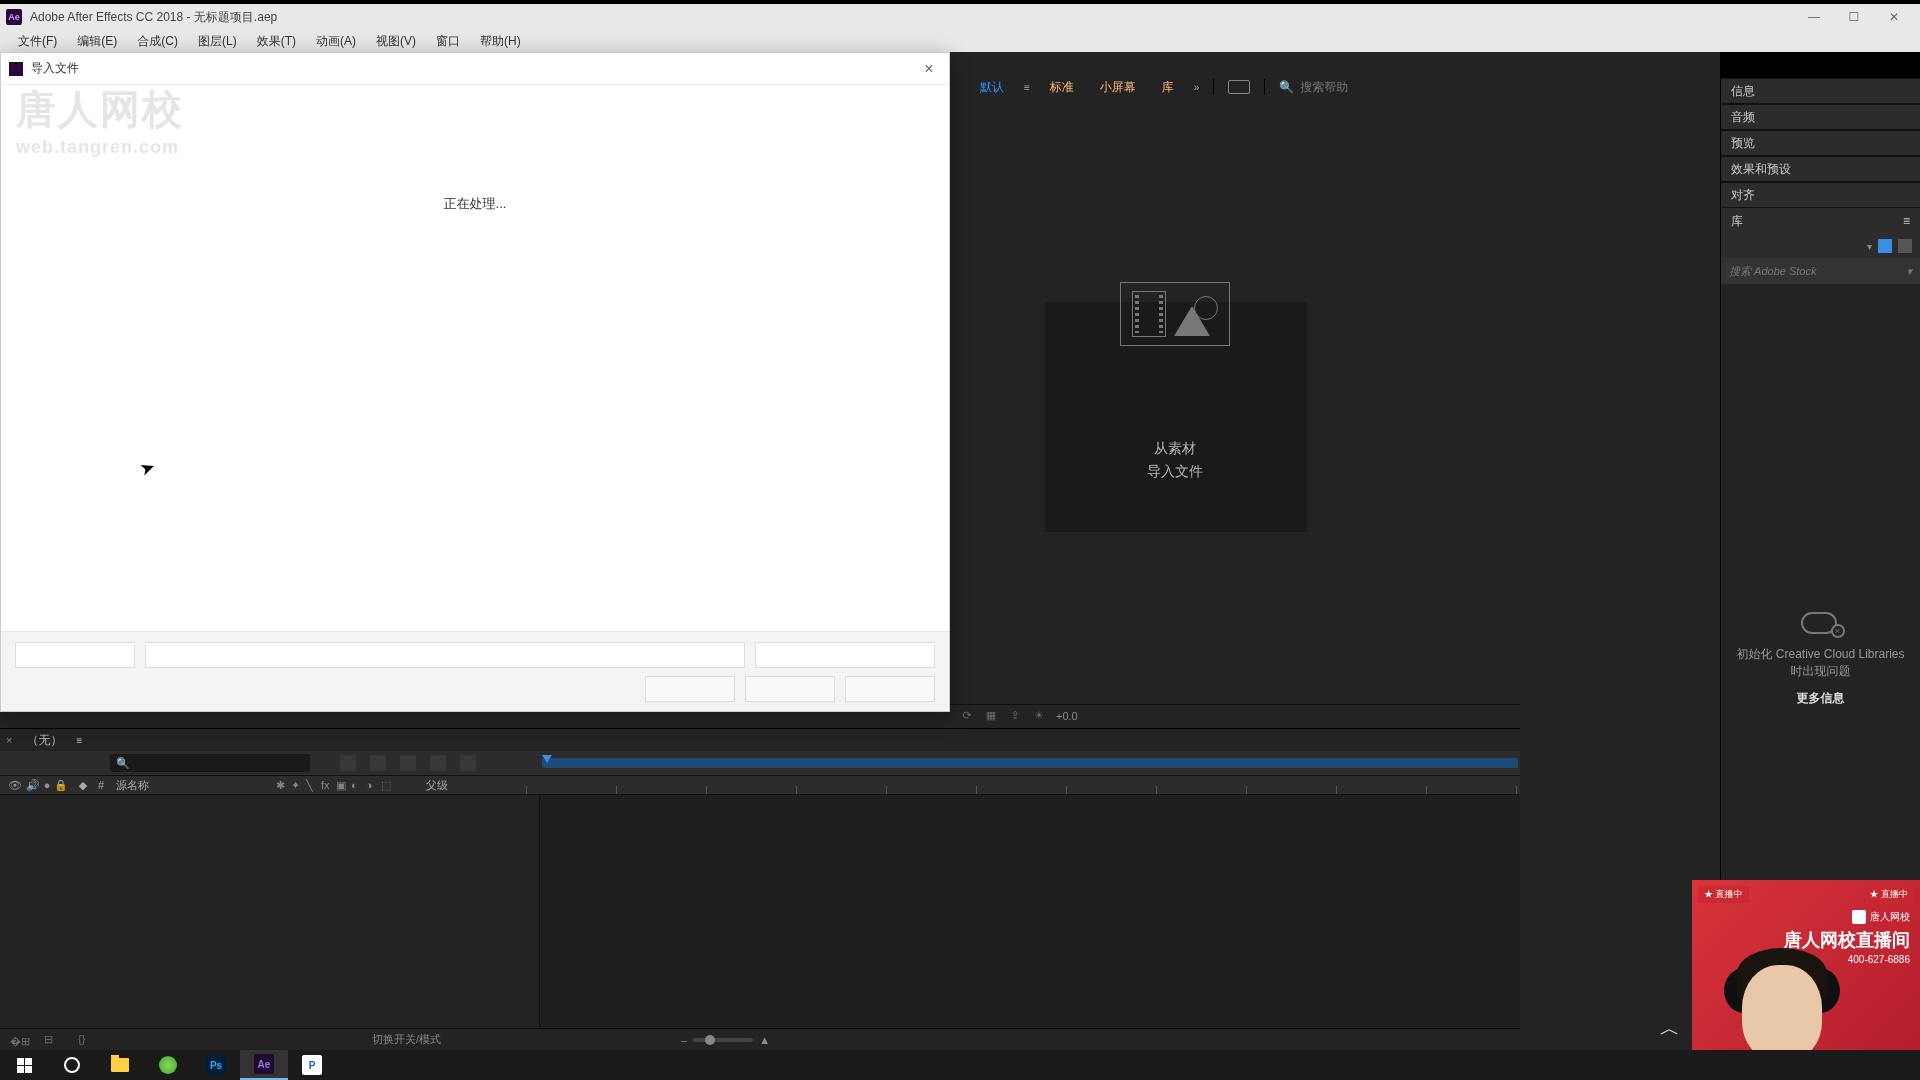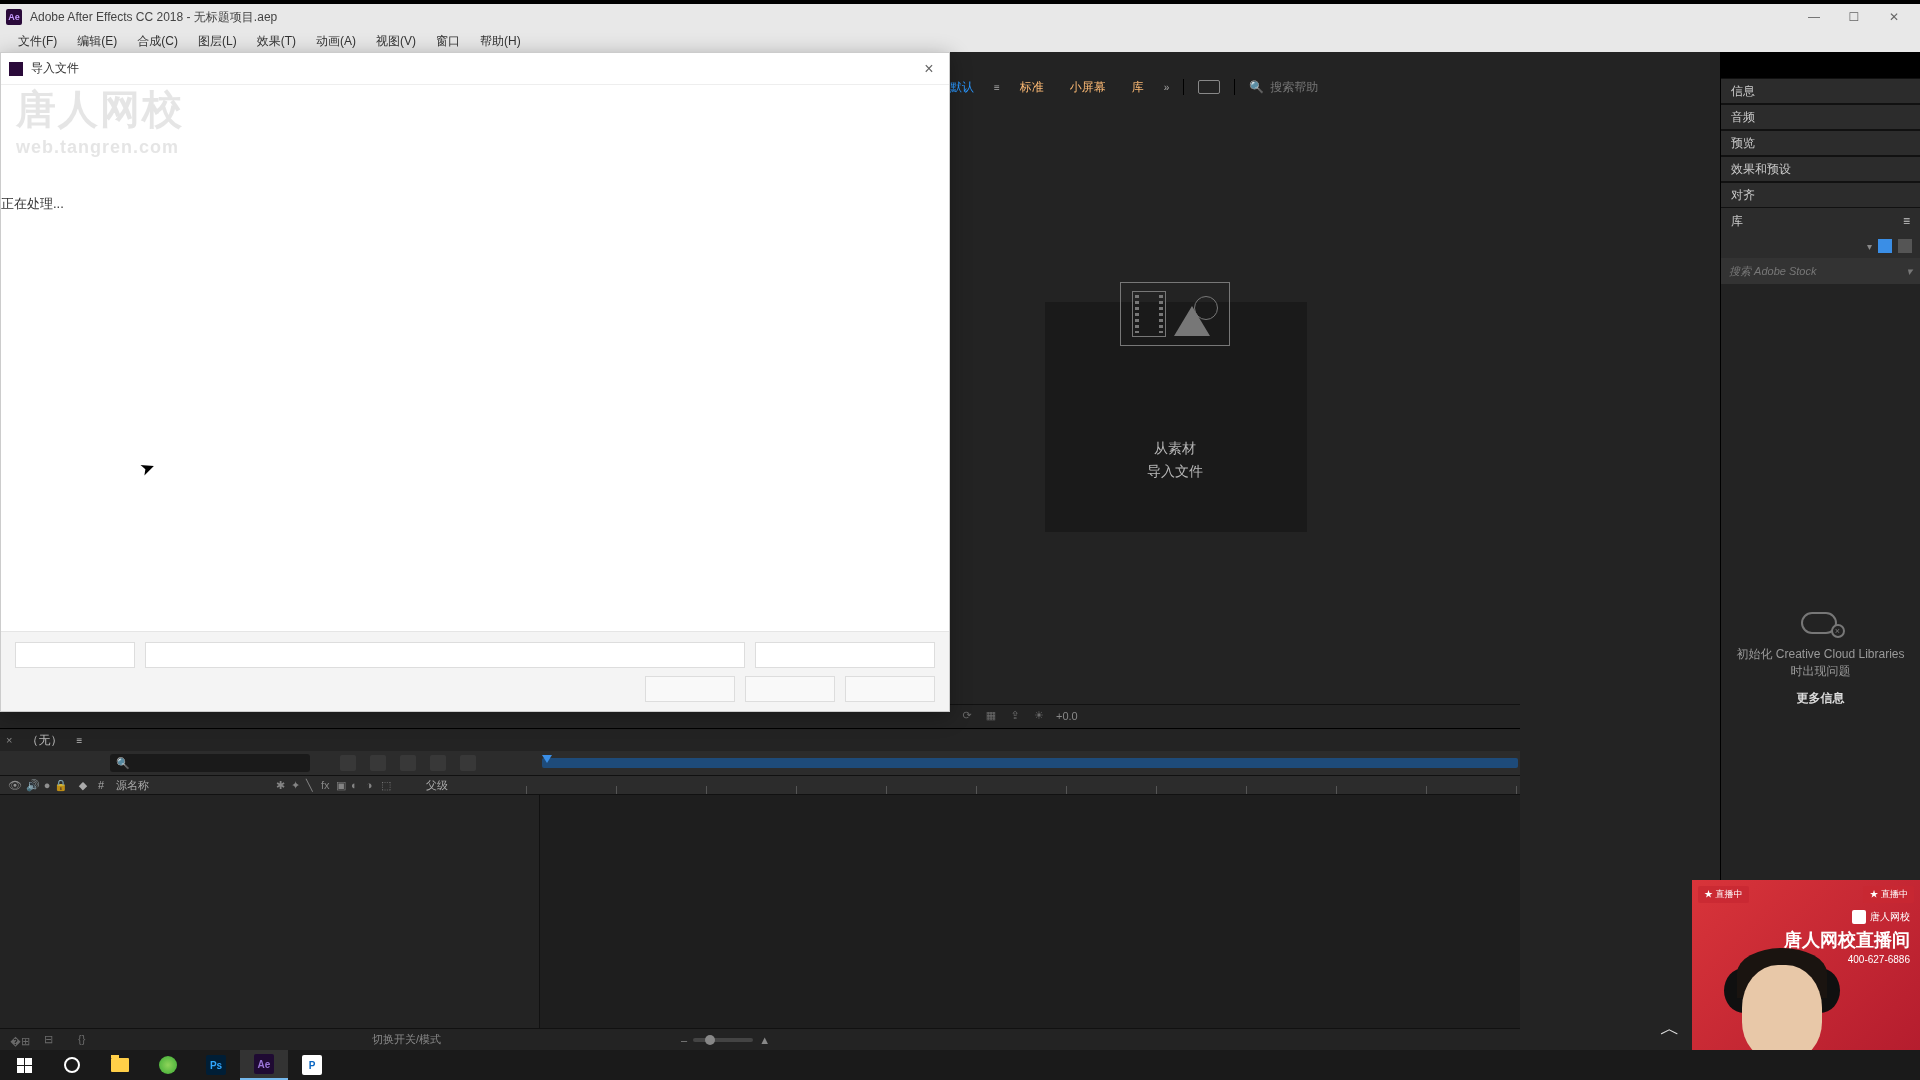--- a/index.html
+++ b/index.html
@@ -36,21 +36,21 @@
 .left-col { flex:1; position:relative; background:#232323; }
 .right-col { width: 200px; background:#232323; border-left:1px solid #000; display:flex; flex-direction:column; }
 
 
 .dialog { position:absolute; top:0px; left:0; width: 950px; height: 660px; background:#fff; border:1px solid #ccc; box-shadow: 0 4px 20px rgba(0,0,0,.3); z-index:50; display:flex; flex-direction:column;}
 .dialog-head { height:32px; display:flex; align-items:center; padding:0 8px; font-size:12px; color:#333; border-bottom:1px solid #eee;}
 .dialog-head .dtitle-icon { width:14px; height:14px; background:#2a0a3a; margin-right:8px; }
 .dialog-head .dtitle { flex:1; }
 .dialog-head .dclose { width:24px; text-align:center; color:#666; font-size:16px; }
 .dialog-body { flex:1; position:relative; background:#fff; }
-.dialog-body .loading { position:absolute; top:110px; left:0; right:0; font-size:13px; color:#333;}
+.dialog-body .loading { position:absolute; top:110px; left:0; right:0; text-align:center; font-size:13px; color:#333;}
 .dialog-foot { height:80px; background:#f4f4f4; border-top:1px solid #e5e5e5; display:flex; flex-direction:column; gap:8px; padding:10px 14px;}
 .dialog-foot .row1 { display:flex; gap:10px; align-items:center;}
 .dialog-foot .lbl-box { width:120px; height:26px; background:#fff; border:1px solid #ddd;}
 .dialog-foot .fname { flex:1; height:26px; background:#fff; border:1px solid #ddd;}
 .dialog-foot .combo { width:180px; height:26px; background:#fff; border:1px solid #ddd;}
 .dialog-foot .row2 { display:flex; gap:10px; justify-content:flex-end;}
 .dialog-foot .btn { width:90px; height:26px; background:#f9f9f9; border:1px solid #ddd;}
 
 
 .watermark { position:absolute; top:30px; left:16px; z-index:60; color:rgba(180,180,180,.35); font-weight:bold;}
@@ -188,21 +188,21 @@
     <div class="menu-item">效果(T)</div>
     <div class="menu-item">动画(A)</div>
     <div class="menu-item">视图(V)</div>
     <div class="menu-item">窗口</div>
     <div class="menu-item">帮助(H)</div>
   </div>
 
   <div class="main-row">
     <div class="left-col">
 
-      <div class="workspace-bar" style="left:920px;padding-left:24px;">
+      <div class="workspace-bar" style="left:950px;padding-left:24px;">
         <div class="ws-item active">默认</div>
         <span class="chev">≡</span>
         <div class="ws-item">标准</div>
         <div class="ws-item">小屏幕</div>
         <div class="ws-item">库</div>
         <span class="chev">»</span>
         <div class="sep"></div>
         <div class="mon-icon"></div>
         <div class="sep"></div>
         <div class="search-wrap">

